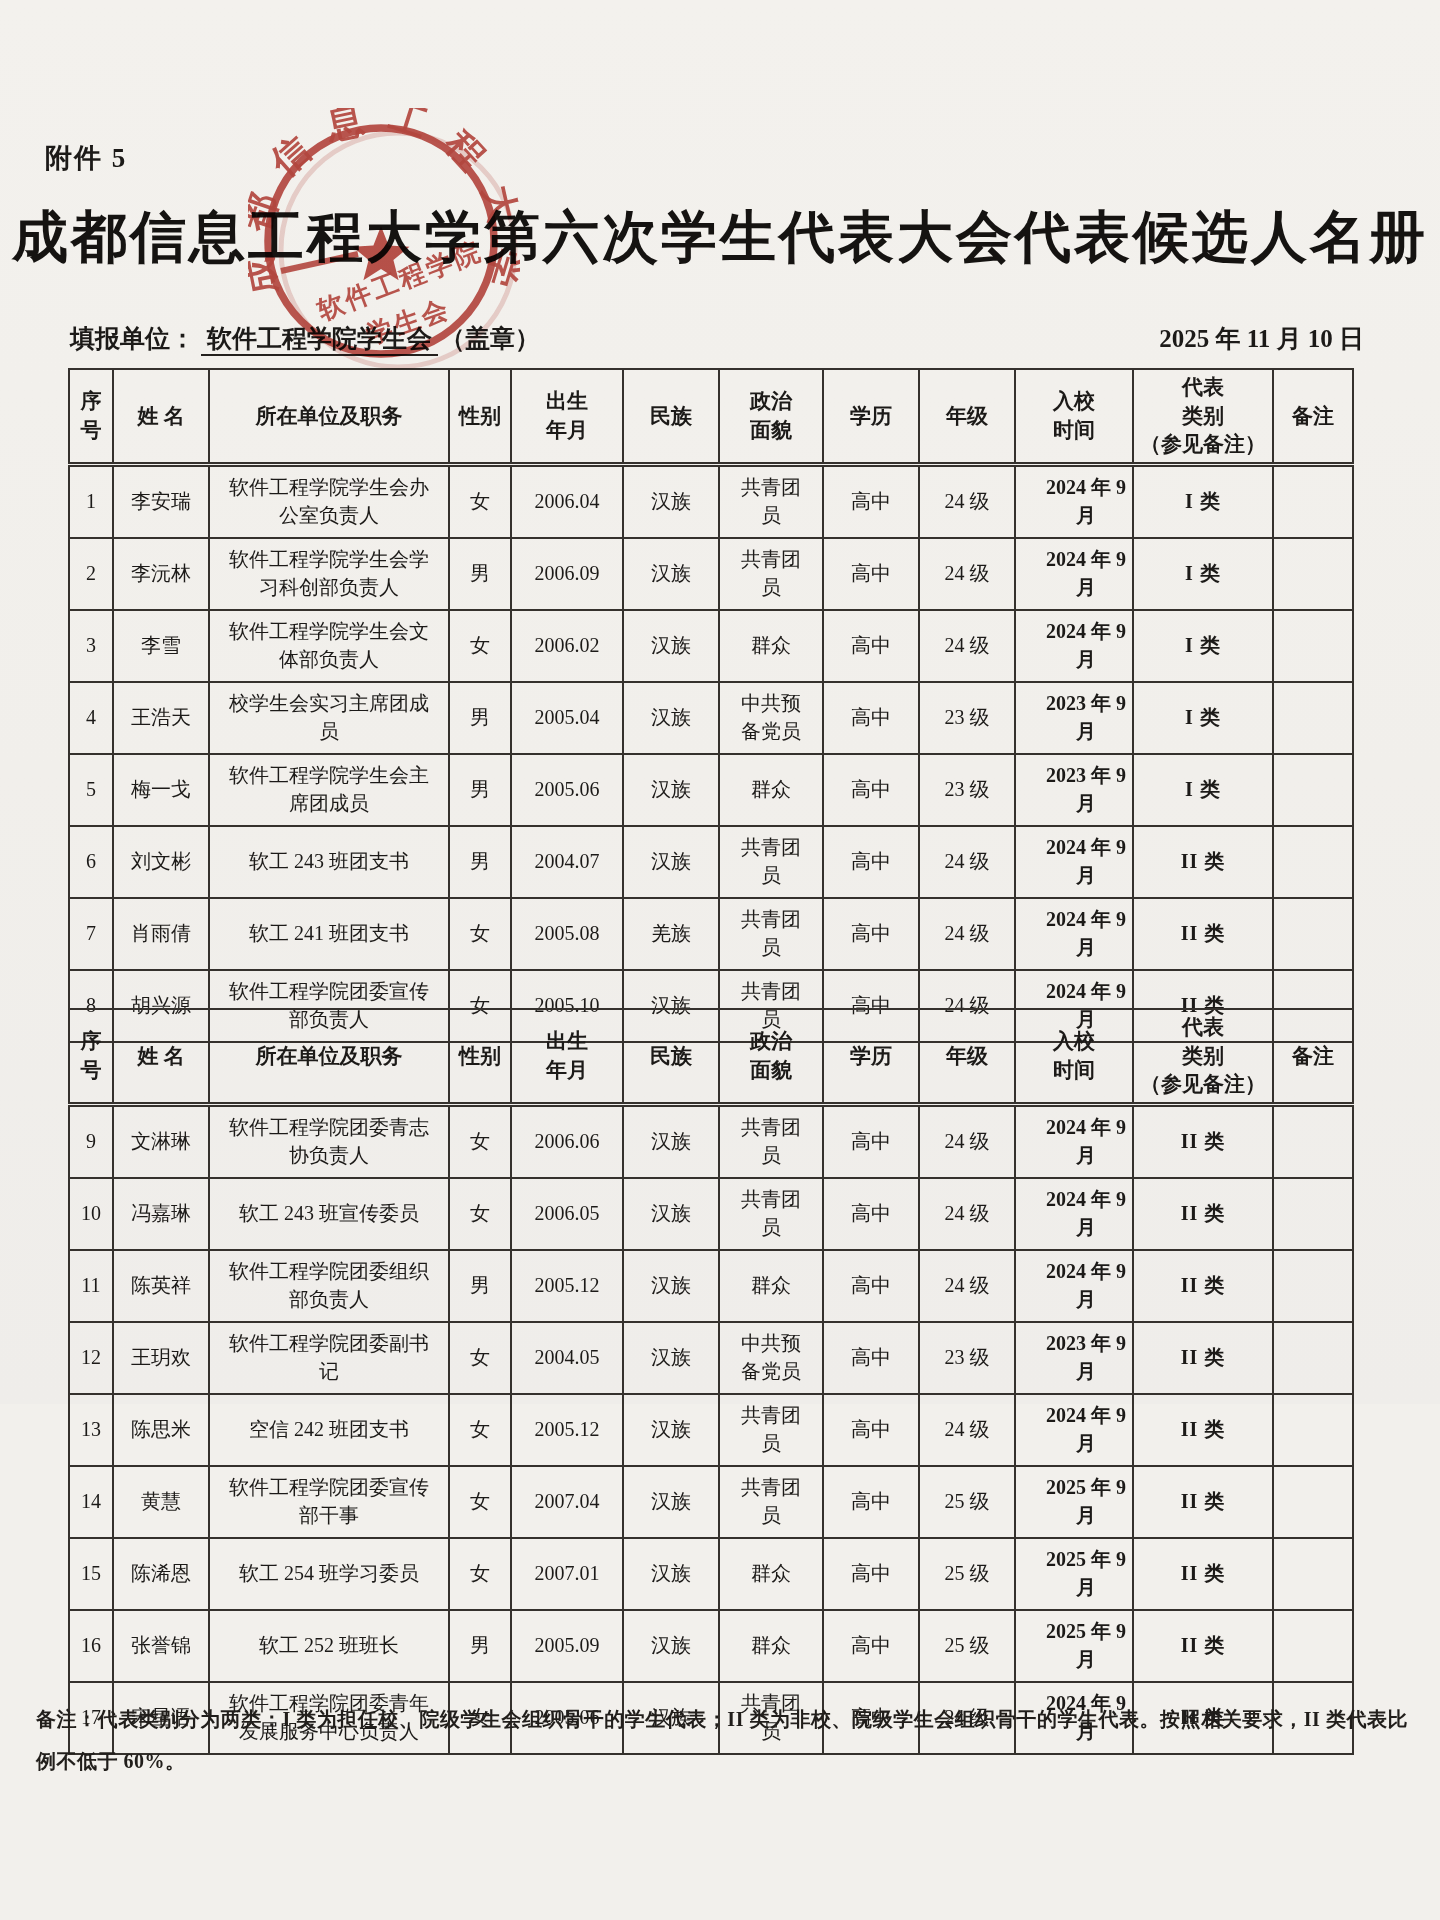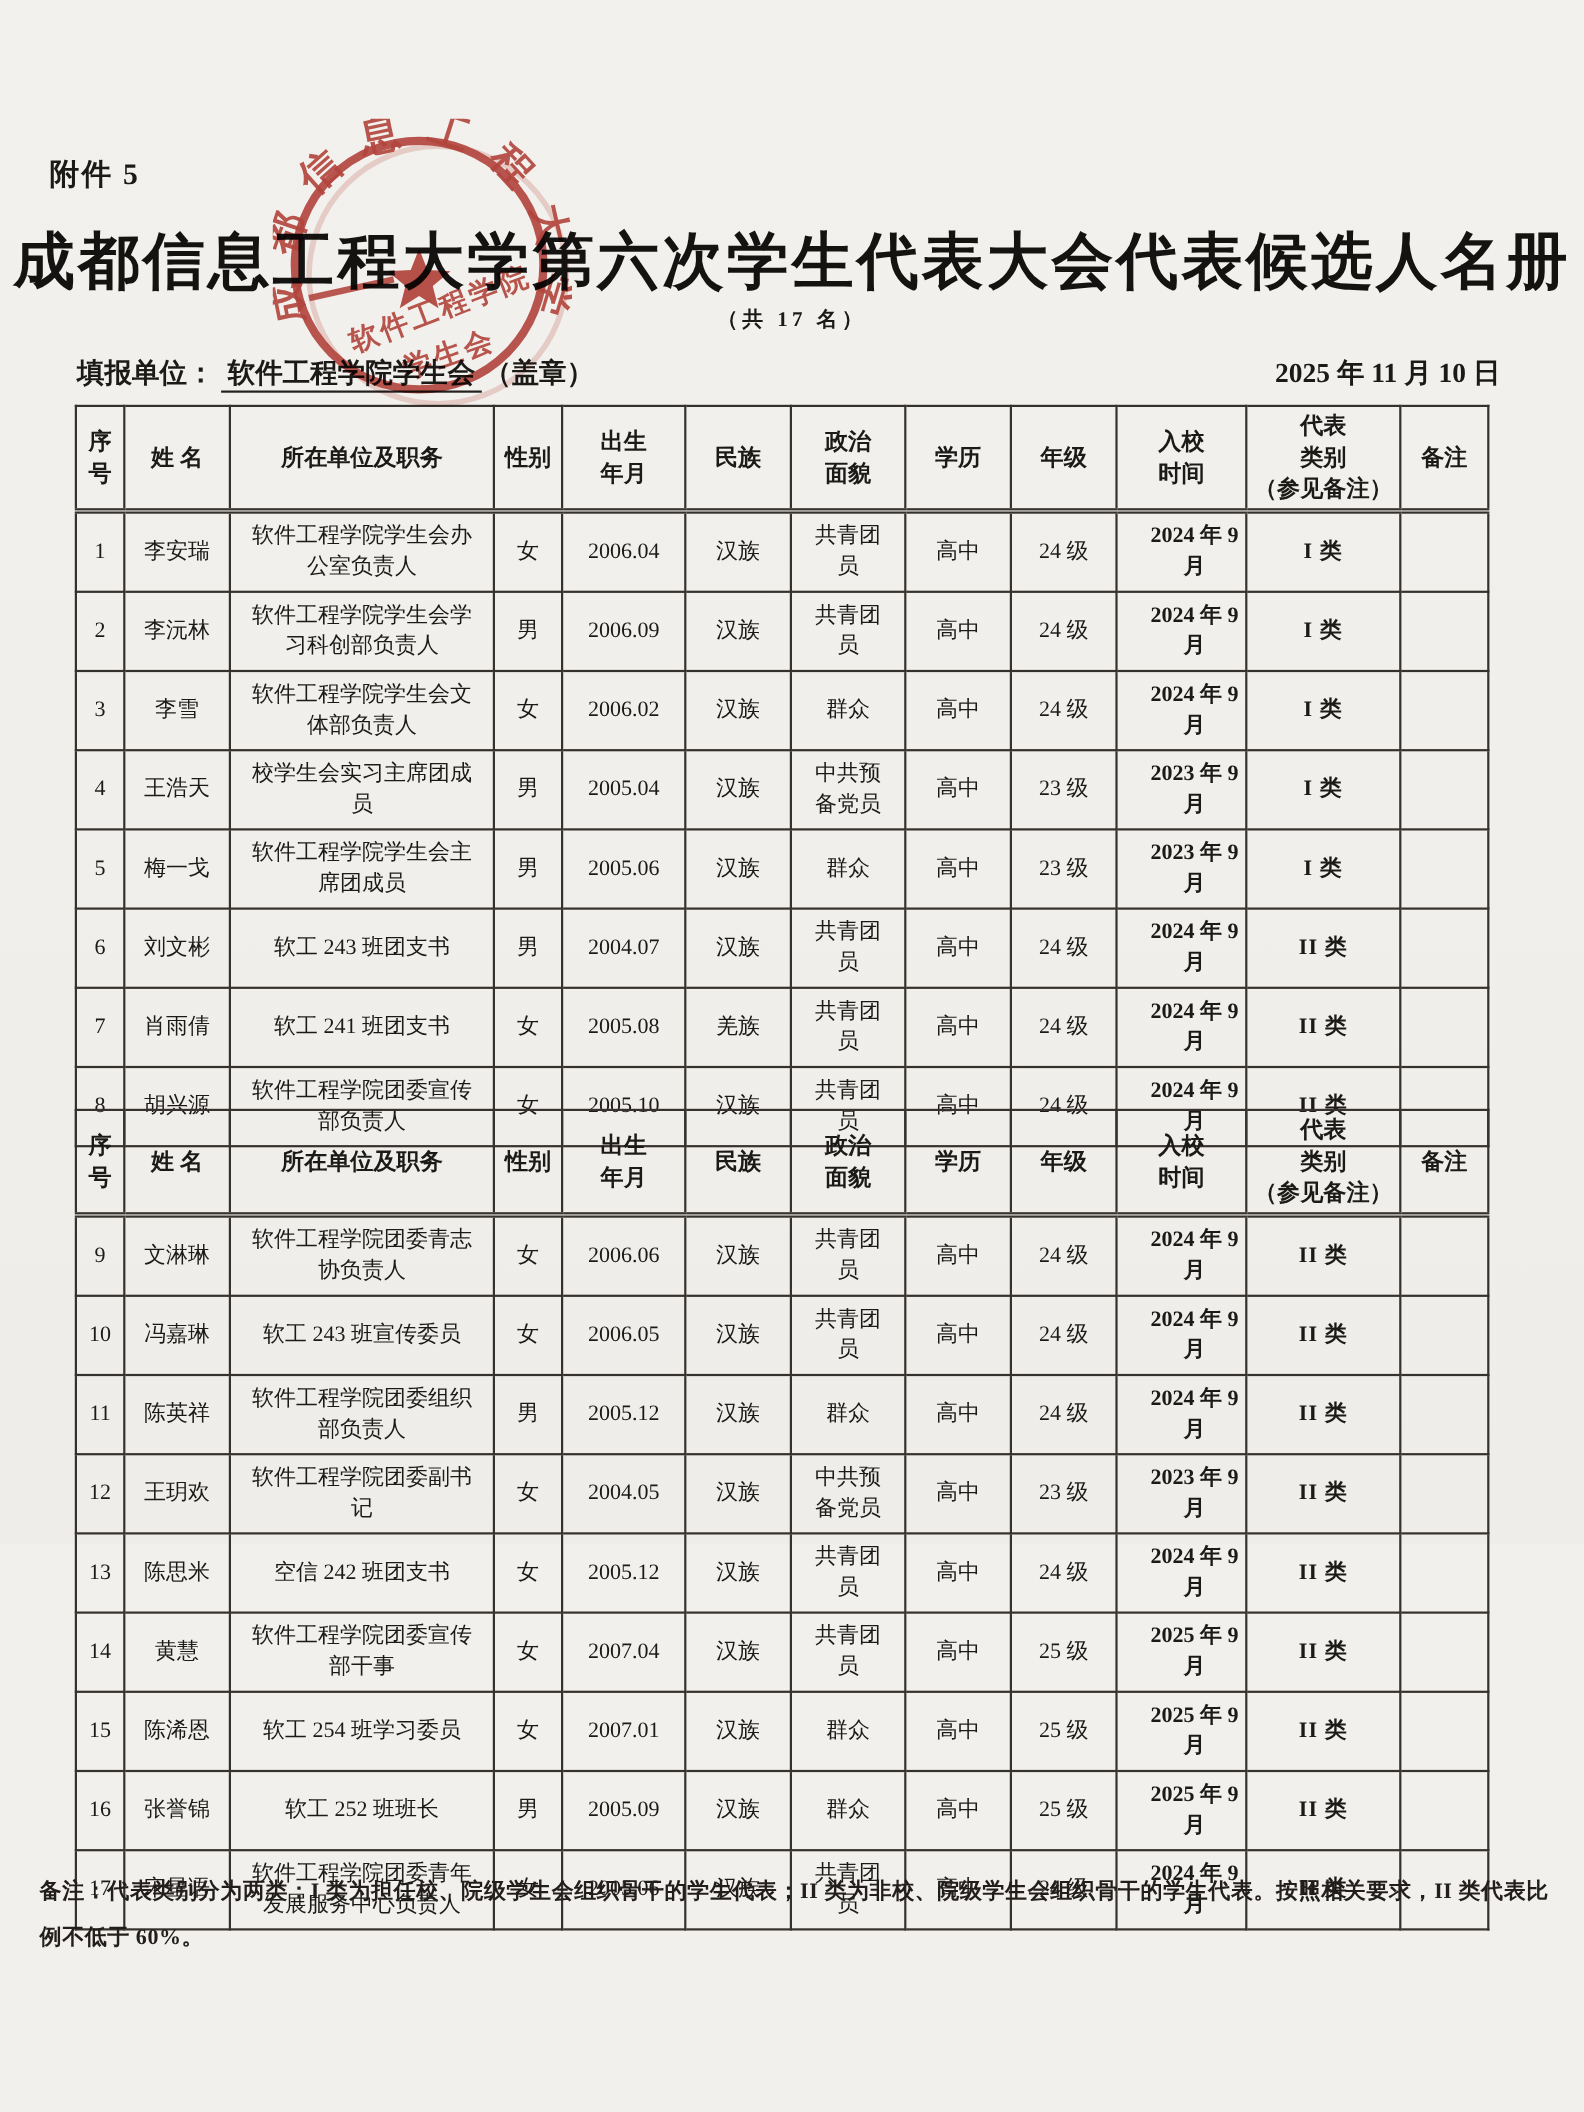--- a/index.html
+++ b/index.html
@@ -82,21 +82,20 @@
 </style>
 </head>
 <body>
 
 <div class="page">
 
   <div class="attachment">附件 5</div>
 
   <div class="title">成都信息工程大学第六次学生代表大会代表候选人名册</div>
 
-  <div class="subtitle">（共 17 名）</div>
 
   <div class="formline">
     <div>
       <span>填报单位：</span><span class="unit-value">软件工程学院学生会</span><span class="unit-suffix">（盖章）</span>
     </div>
     <div>2025 年 11 月 10 日</div>
   </div>
 
   <table class="tbl tbl-1">
       <colgroup>

